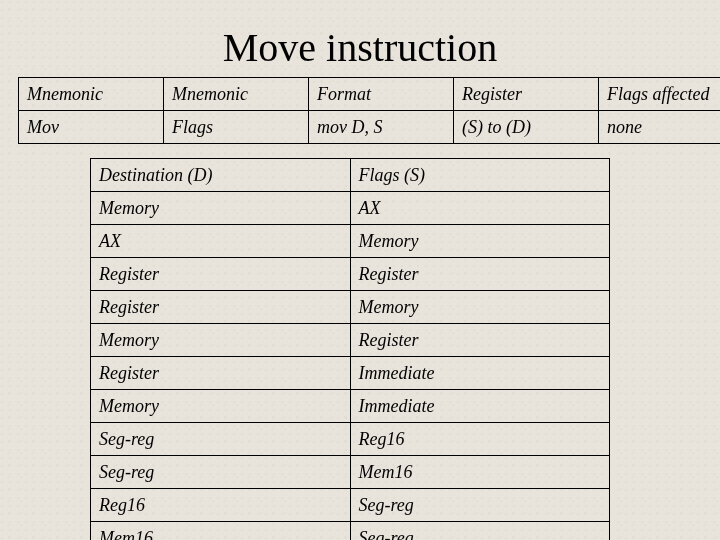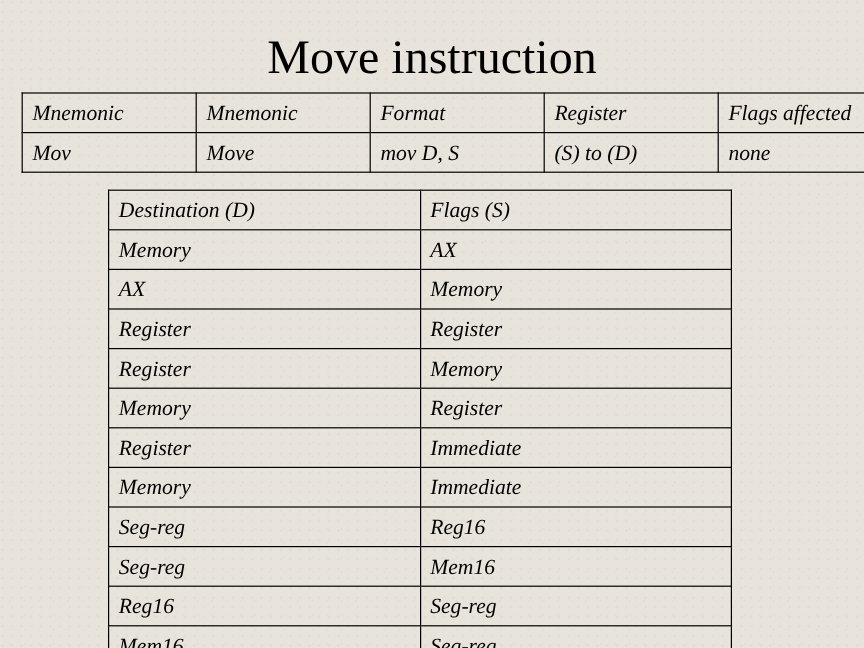--- a/index.html
+++ b/index.html
@@ -63,21 +63,21 @@
   <tbody>
       <tr>
     <td>Mnemonic</td>
     <td>Mnemonic</td>
     <td>Format</td>
     <td>Register</td>
     <td>Flags affected</td>
   </tr>
   <tr>
     <td>Mov</td>
-    <td>Move</td>
+    <td>Flags</td>
     <td>mov D, S</td>
     <td>(S) to (D)</td>
     <td>none</td>
   </tr>
 </tbody>
   </table>
 
 <table class="table-bottom">
   <tbody>
       <tr>

